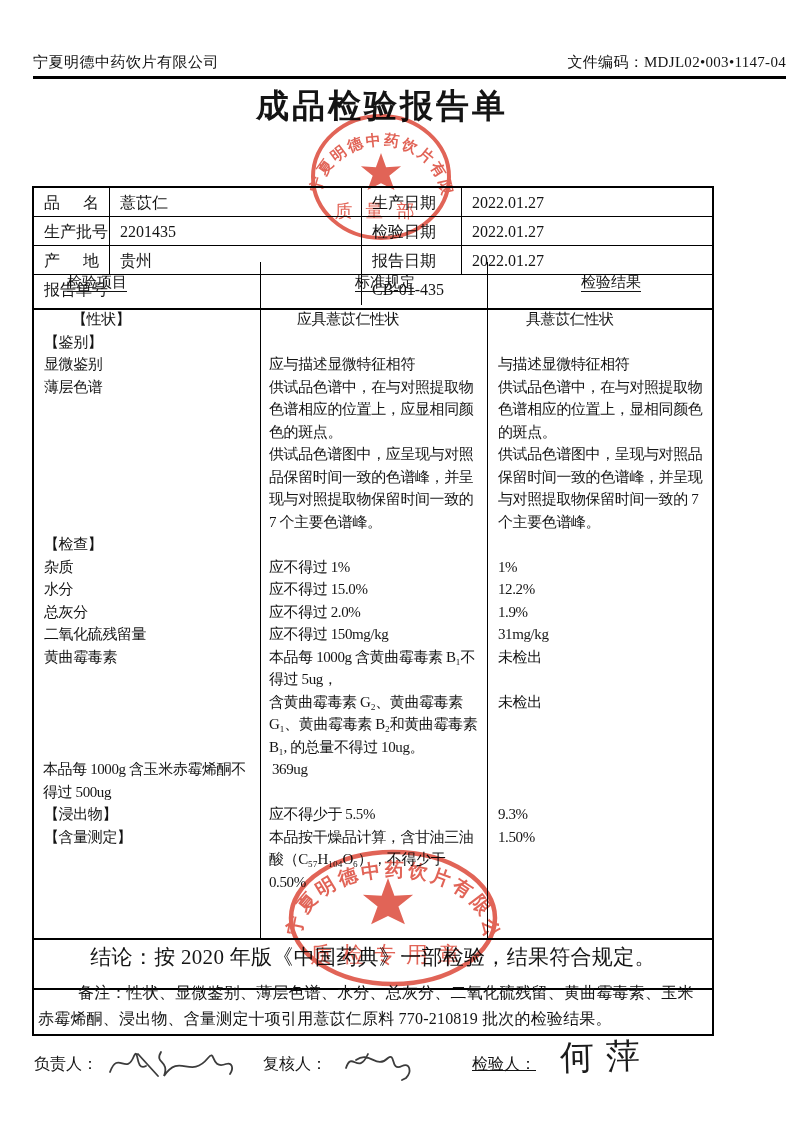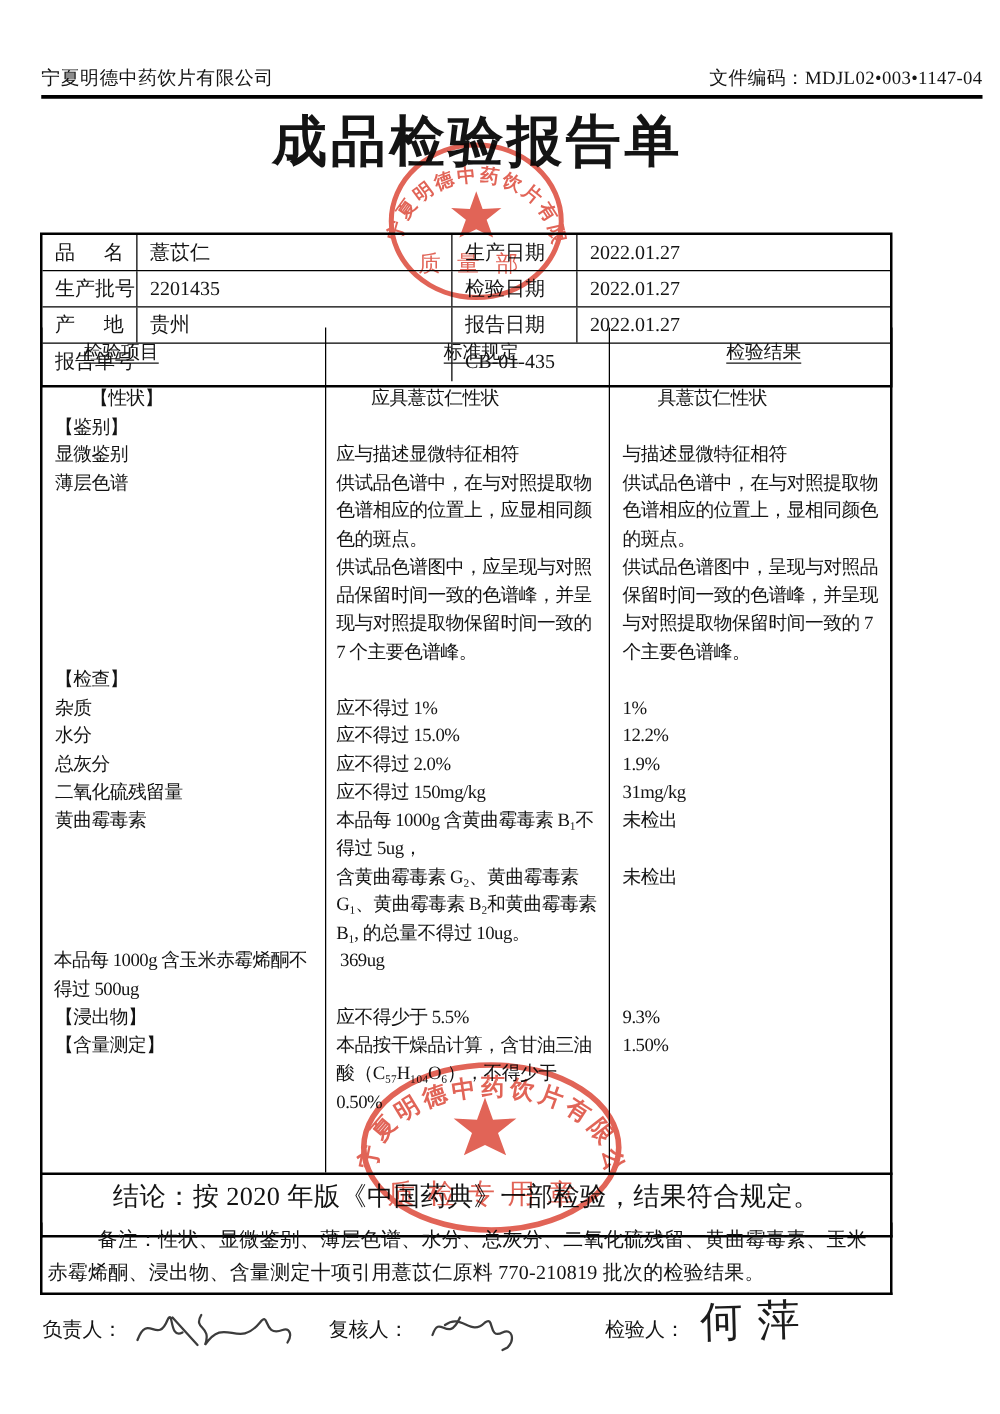--- a/index.html
+++ b/index.html
@@ -6,21 +6,21 @@
   body{
     width:800px;height:1131px;position:relative;background:#ffffff;
     font-family:"Liberation Serif","DejaVu Serif",serif;color:#141414;
     overflow:hidden;
   }
   
   .hdr-company{position:absolute;left:33px;top:53px;font-size:15px;letter-spacing:.5px;}
   .hdr-code{position:absolute;right:14px;top:53px;font-size:15px;letter-spacing:.3px;margin-left:44px;}
   .hdr-rule{position:absolute;left:33px;top:76px;width:753px;height:2.5px;background:#000;}
   .doc-title{position:absolute;left:32px;top:84px;width:700px;text-align:center;
-    font-size:44px;font-weight:bold;letter-spacing:3px;}
+    font-size:33px;font-weight:bold;letter-spacing:3px;}
   
   .info{position:absolute;left:32px;top:138px;width:682px;height:124px;
     border:2px solid #000;box-sizing:border-box;font-size:16px;margin-top:48px;}
   .irow{display:flex;height:29px;border-bottom:1px solid #000;box-sizing:border-box;}
   .irow:last-child{border-bottom:none;height:30px;}
   .ic{box-sizing:border-box;border-right:1px solid #000;line-height:29px;
       padding:0 10px;overflow:hidden;white-space:nowrap;}
   .ic:last-child{border-right:none;}
   .ic-l1{width:76px;text-align:justify;text-align-last:justify;}
   .ic-v1{width:252px;}
@@ -48,21 +48,21 @@
   
   .concl{position:absolute;left:32px;top:940px;width:682px;height:50px;
     border:2px solid #000;border-top:none;box-sizing:border-box;
     text-align:center;font-size:21px;line-height:35px;letter-spacing:.3px;}
   .remark{position:absolute;left:32px;top:978px;width:682px;height:58px;
     border:2px solid #000;border-top:none;box-sizing:border-box;
     font-size:16px;line-height:26px;padding:2px 6px 0 4px;text-indent:40px;letter-spacing:.2px;}
   
   .sigrow{position:absolute;left:32px;top:1048px;width:740px;height:60px;font-size:16px;}
   .siglabel{position:absolute;top:6px;}
-  .sig1{left:2px;} .sig2{left:231px;} .sig3{left:452px;}
+  .sig1{left:2px;} .sig2{left:231px;} .sig3{left:440px;text-decoration:underline;}
   .sigsvg{position:absolute;top:-6px;}
   .sigsvg.s1{left:72px;} .sigsvg.s2{left:300px;}
   .signame{position:absolute;left:528px;top:-14px;font-family:"DejaVu Sans","Liberation Sans",sans-serif;
     font-size:34px;font-weight:500;letter-spacing:12px;transform:rotate(-1.5deg);color:#1c1c1c;}
   
   .stamp{position:absolute;mix-blend-mode:multiply;opacity:.85;pointer-events:none;}
   .stamp-upper{left:308px;top:111px;width:146px;height:132px;}
   .stamp-lower{left:285px;top:846px;width:216px;height:146px;}
 </style>
 </head>

